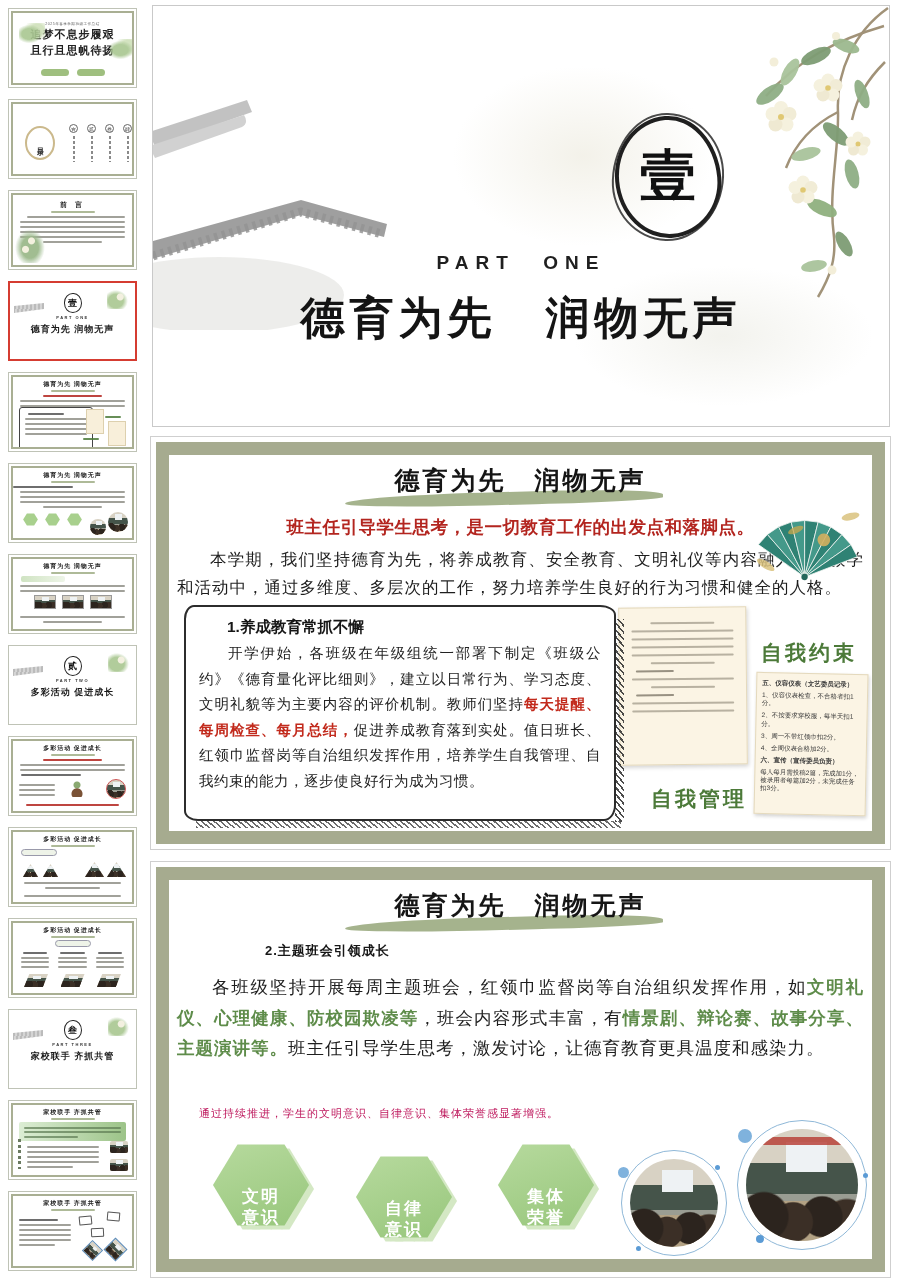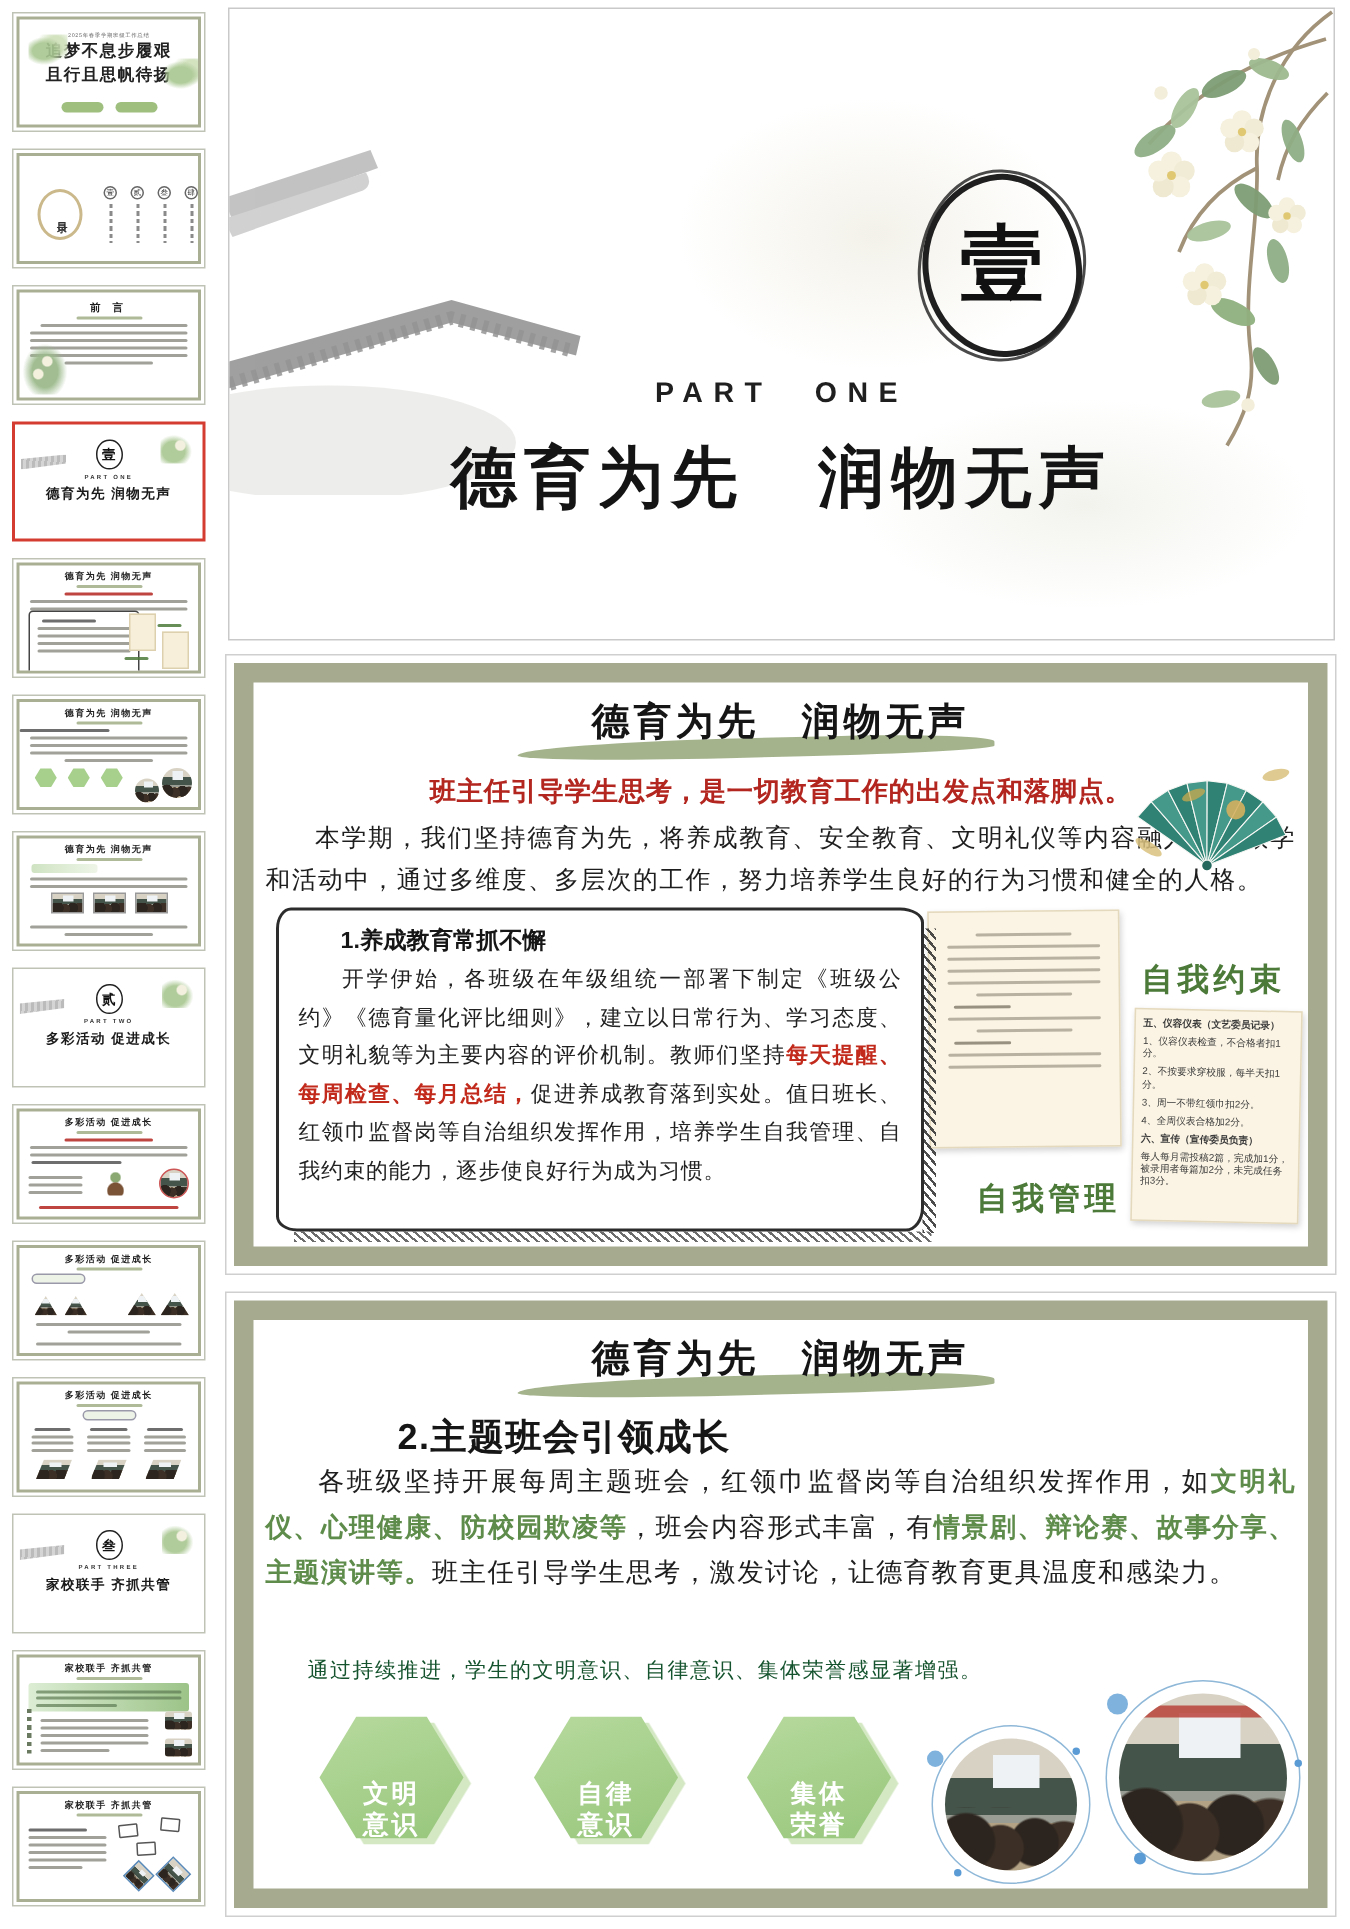--- a/index.html
+++ b/index.html
@@ -113,26 +113,26 @@
   .pl { height:2.5px; background:#9b9484; opacity:.7; margin:5.5px 8px; border-radius:1px; }
   .pl.c { width:55%; margin-left:auto; margin-right:auto; }
   .pl.h { width:32%; background:#6d6758; margin-left:12px; }
   .n2 { left:586px; top:218px; width:112px; height:142px; padding:6px 5px; transform:rotate(1.2deg); overflow:hidden; }
   .nline { font-size:6.5px; line-height:1.3; color:#3a3a3a; margin-bottom:3.5px; }
   .nline.h { font-weight:bold; }
   .glabel { position:absolute; font-size:21px; font-weight:bold; color:#4c7a39; letter-spacing:3px; font-family:"DejaVu Serif","Liberation Serif",serif; }
   .gl1 { left:592px; top:184px;font-family:Liberation Serif, serif; } .gl2 { left:482px; top:330px; }
 
   
-  .headC { position:absolute; left:96px; top:62px; font-size:24px; font-weight:bold; color:#161616; letter-spacing:1px; }
+  .headC { position:absolute; left:96px; top:62px; font-size:13px; font-weight:bold; color:#161616; letter-spacing:1px; }
   .paraC { position:absolute; left:8px; right:8px; top:92px; font-size:17.5px; line-height:30.5px; text-align:justify; text-indent:2em; letter-spacing:1px; color:#1e1e1e; }
-  .para2C { position:absolute; left:8px; right:8px; top:218px; font-size:14px; line-height:30px; text-indent:2em; letter-spacing:1px; color:#14532d; }
+  .para2C { position:absolute; left:8px; right:8px; top:218px; font-size:11px; line-height:30px; text-indent:2em; letter-spacing:1px; color:#be185d; }
   .greent { color:#5e8c4a; font-weight:bold; }
   .hexwrap { position:absolute; width:98px; height:86px; filter:drop-shadow(5px 4px 0 #d4e8c4); }
-  .hx1 { left:43px; top:262px; } .hx2 { left:186px; top:262px; } .hx3 { left:328px; top:262px; }
+  .hx1 { left:43px; top:262px; } .hx2 { left:186px; top:274px; } .hx3 { left:328px; top:262px; }
   .hex { width:100%; height:100%; clip-path:polygon(26% 3%,74% 3%,99% 50%,74% 97%,26% 97%,1% 50%); background:linear-gradient(160deg,#b7da9e,#97c67b); display:flex; align-items:flex-end; justify-content:center; }
   .hex span { width:40px; font-size:17px; line-height:1.25; font-weight:bold; color:#fff; text-align:center; letter-spacing:2px; font-family:"DejaVu Serif","Liberation Serif",serif; }
   .orbit { position:absolute; border:1.5px solid #8fb8d8; border-radius:50%; }
   .ob1 { left:452px; top:270px; width:106px; height:106px; }
   .ob2 { left:568px; top:240px; width:130px; height:130px; }
   .orbit .photo { position:absolute; inset:8px; border-radius:50%; }
   .dot { position:absolute; border-radius:50%; background:#5b9bd5; }
   .banner { position:absolute; left:8%; top:7%; width:84%; height:7%; background:#b9433a; opacity:.85; }
 </style>
 </head>

